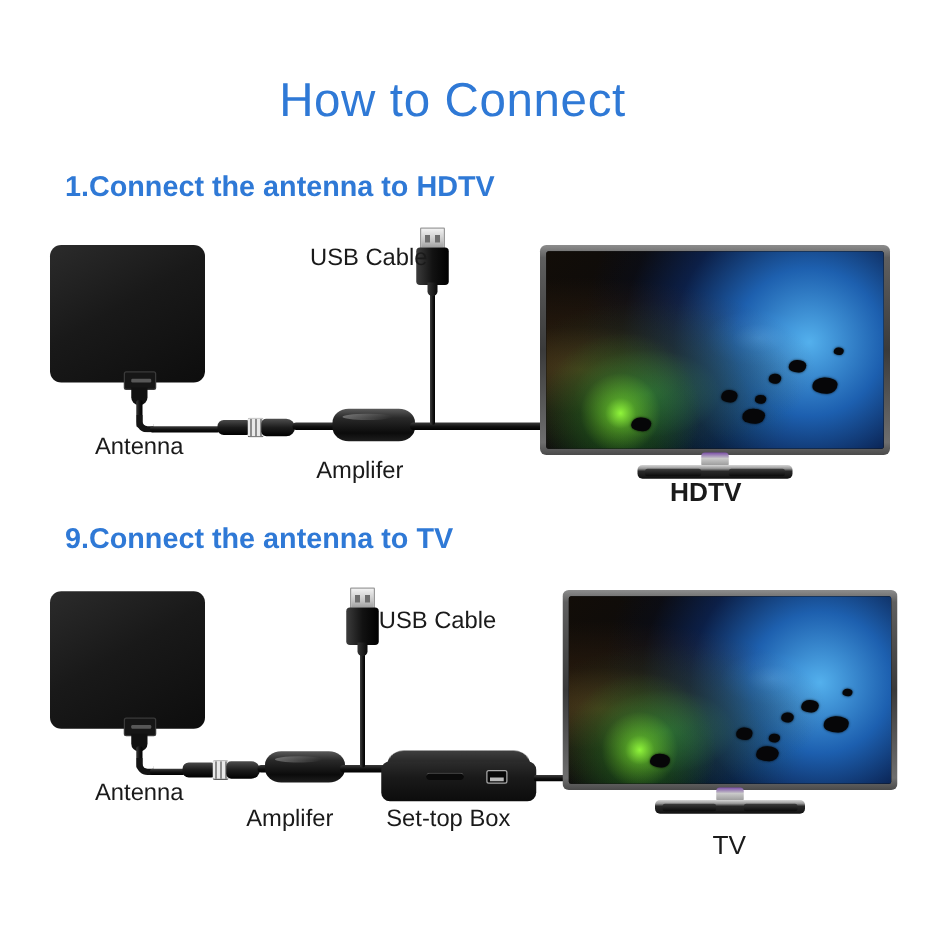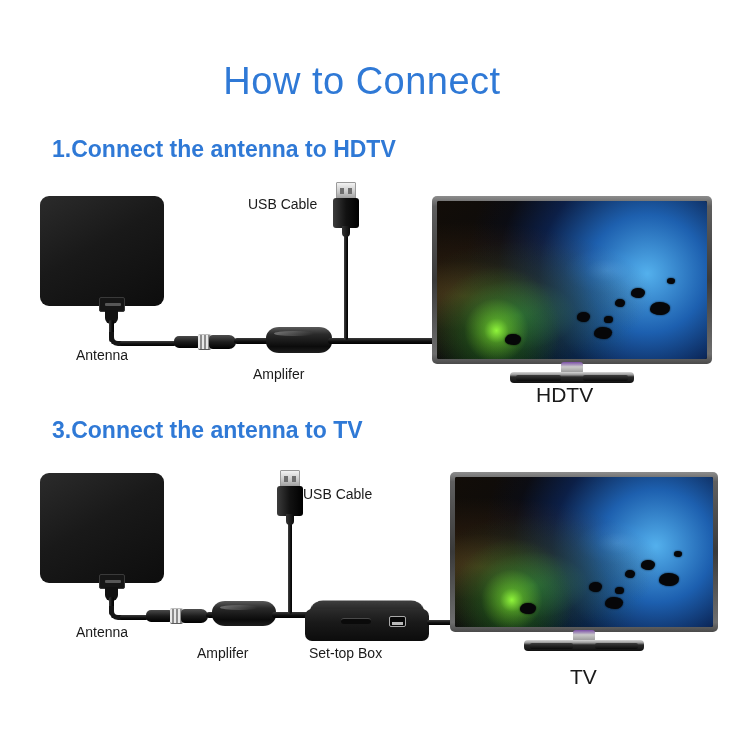--- a/index.html
+++ b/index.html
@@ -33,21 +33,21 @@
     font-size: 23px;
     font-weight: 700;
     color: #2f79d6;
     white-space: nowrap;
   }
   #step1-heading { left: 52px; top: 136px; }
   #step2-heading { left: 52px; top: 417px; }
 
   .part-label {
     position: absolute;
-    font-size: 14px;
+    font-size: 19px;
     color: #1a1a1a;
     white-space: nowrap;
   }
 
   
   .antenna-panel {
     position: absolute;
     background: linear-gradient(150deg, #2b2b2b 0%, #191919 45%, #0d0d0d 100%);
     border-radius: 9px;
   }
@@ -365,23 +365,23 @@
       <div class="asteroid" style="left:72%; top:55%; width:14px; height:10px;"></div>
       <div class="asteroid" style="left:79%; top:64%; width:20px; height:13px;"></div>
       <div class="asteroid" style="left:62%; top:73%; width:9px; height:7px;"></div>
       <div class="asteroid" style="left:25%; top:84%; width:16px; height:11px;"></div>
       <div class="asteroid" style="left:85%; top:49%; width:8px; height:6px;"></div>
     </div>
   </div>
   <div class="stand-neck" style="top:166px; height:12px;"></div>
   <div class="stand-base" style="top:176px; width:124px; height:11px;"></div>
 </div>
-<div class="part-label" style="left:536px; top:383px; font-size:21px;">HDTV</div>
-
-<div class="step-heading" id="step2-heading">3.Connect the antenna to TV</div>
+<div class="part-label" style="left:536px; top:383px; font-size:21px;font-weight:bold;">HDTV</div>
+
+<div class="step-heading" id="step2-heading">9.Connect the antenna to TV</div>
 
 <div class="antenna-panel" style="left:40px; top:473px; width:124px; height:110px;"></div>
 <div class="antenna-tab" style="left:99px; top:574px;"></div>
 <div class="antenna-neck" style="left:105px; top:587px;"></div>
 <div class="cable-v" style="left:109px; top:597px; height:18px;"></div>
 <div class="cable-elbow" style="left:109px; top:606px;"></div>
 <div class="cable-h" style="left:120px; top:615px; width:28px;"></div>
 
 <div class="coax" style="left:146px; top:608px;">
   <div class="barrel-l"></div>

